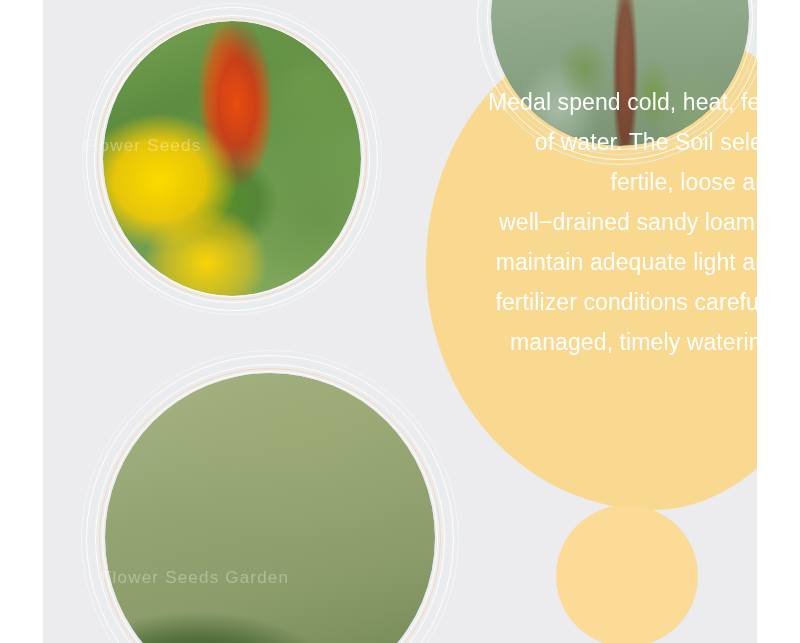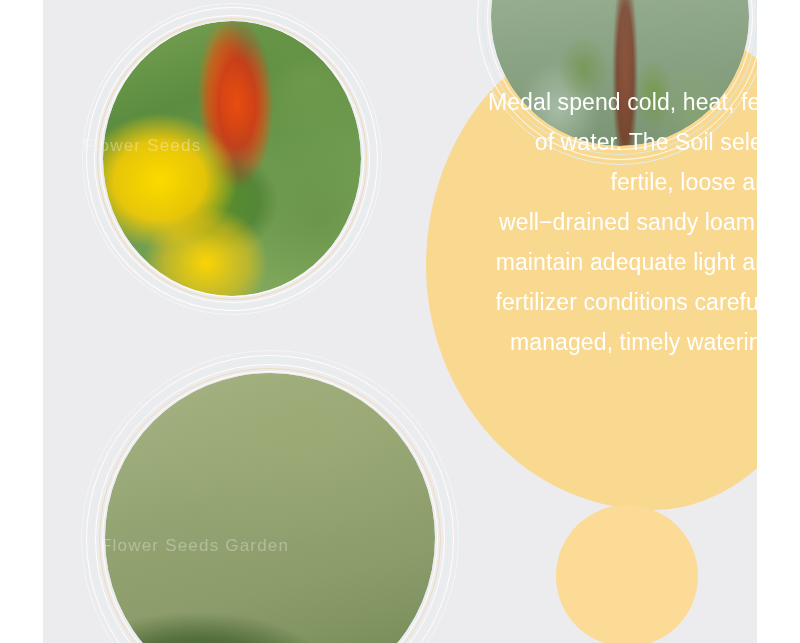--- a/index.html
+++ b/index.html
@@ -176,21 +176,21 @@
     position: absolute;
     color: rgba(255,255,255,0.34);
     font-size: 17px;
     letter-spacing: 1.2px;
     white-space: nowrap;
     font-weight: 400;
     pointer-events: none;
   }
   #wm-top   { left: 40px;  top: 136px; }
   #wm-mid   { left: 455px; top: 566px; color: rgba(255,255,255,0.42); }
-  #wm-low   { left: 58px;  top: 536px; color: rgba(255,255,255,0.30); }
+  #wm-low   { left: 58px;  top: 568px; color: rgba(255,255,255,0.30); }
 
   
   .margin-left {
     position: absolute; left: 0; top: 0; width: 43px; height: 643px; background: #ffffff;
   }
   .margin-right {
     position: absolute; left: 757px; top: 0; width: 43px; height: 643px; background: #ffffff;
   }
 </style>
 </head>

